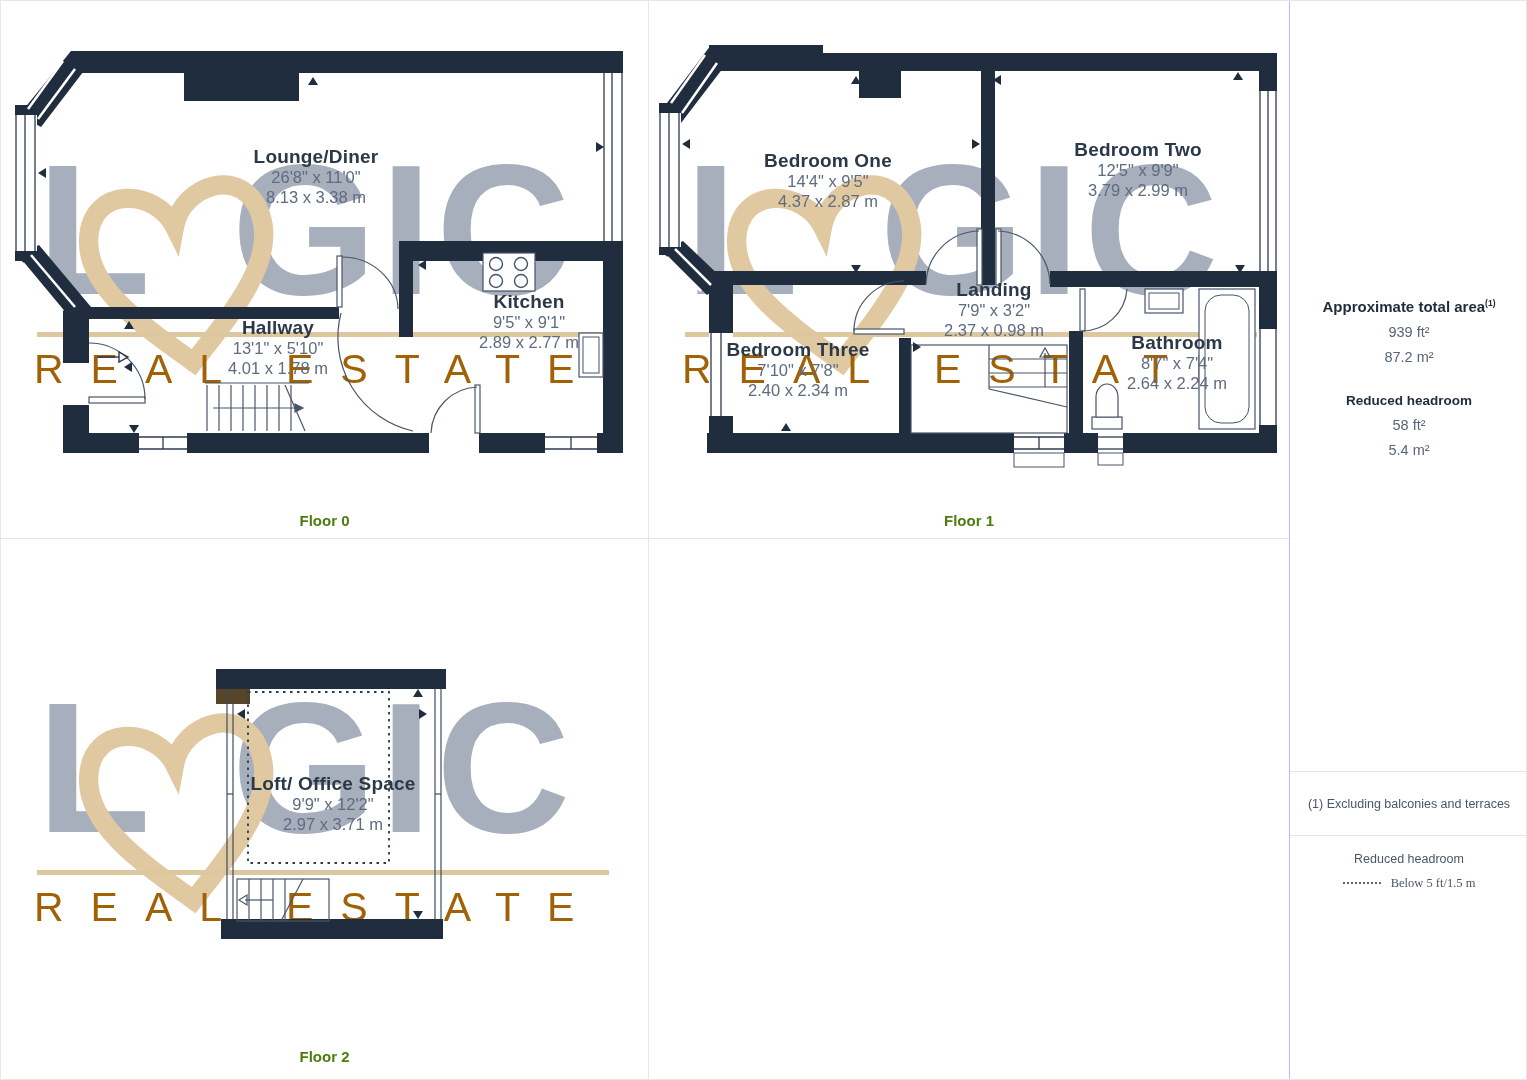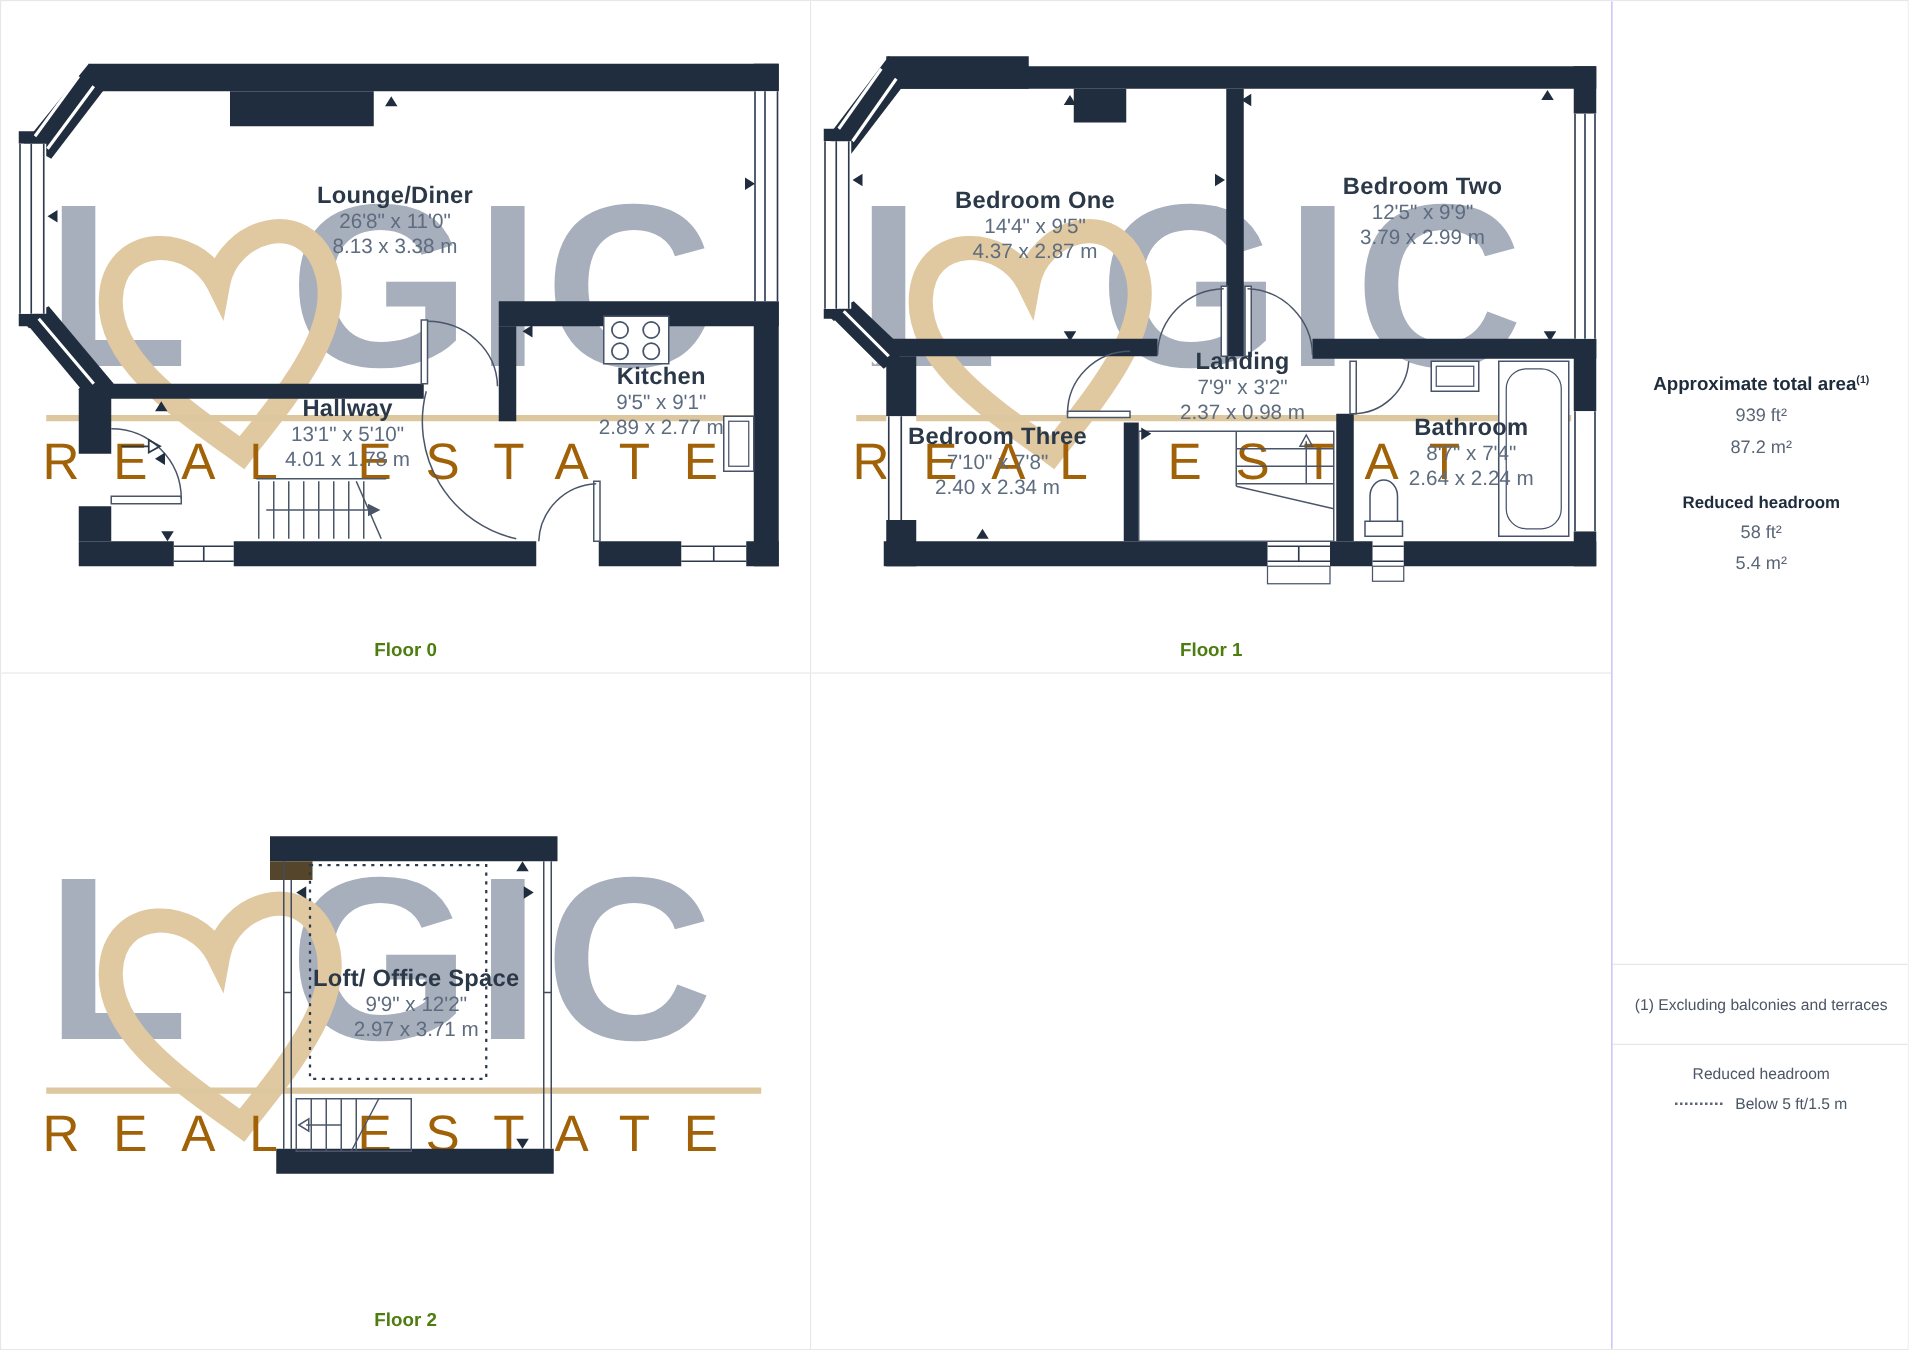--- a/index.html
+++ b/index.html
@@ -41,21 +41,21 @@
   #sidebar .sb-main   { height:770px; text-align:center; padding-top:297px; }
   .sb-title { font-size:15px; font-weight:700; color:#1f2c3c; }
   .sb-title sup { font-size:8.5px; }
   .sb-val { font-size:14.5px; color:#5a6576; margin-top:9px; }
   .sb-sub-title { font-size:13.5px; font-weight:700; color:#1f2c3c; margin-top:28px; }
   #sidebar .sb-note { height:64px; border-top:1px solid #e4e5e7; display:flex;
                       align-items:center; justify-content:center;
                       font-size:12.5px; color:#4b5666; }
   #sidebar .sb-legend { height:82px; border-top:1px solid #e4e5e7; text-align:center; padding-top:16px;
                         font-size:12.5px; color:#4b5666; }
-  .legend-row { margin-top:10px; }
+  .legend-row { margin-top:10px;font-family:Liberation Serif, serif; }
   .legend-dots { display:inline-block; width:38px; border-bottom:2px dotted #5b6778;
                  margin-right:10px; vertical-align:3px; }
   #sidebar .sb-calc { border-top:1px solid #e4e5e7; text-align:center; padding-top:22px; }
   .sb-disclaimer { width:190px; margin:0 auto; font-size:11.8px; line-height:1.34; color:#4b5666; }
   .sb-brand { margin-top:14px; font-size:13.5px; letter-spacing:1.2px; color:#39414f; }
   .sb-brand .brand-num { font-weight:800; }
 </style>
 </head>
 <body>
 

